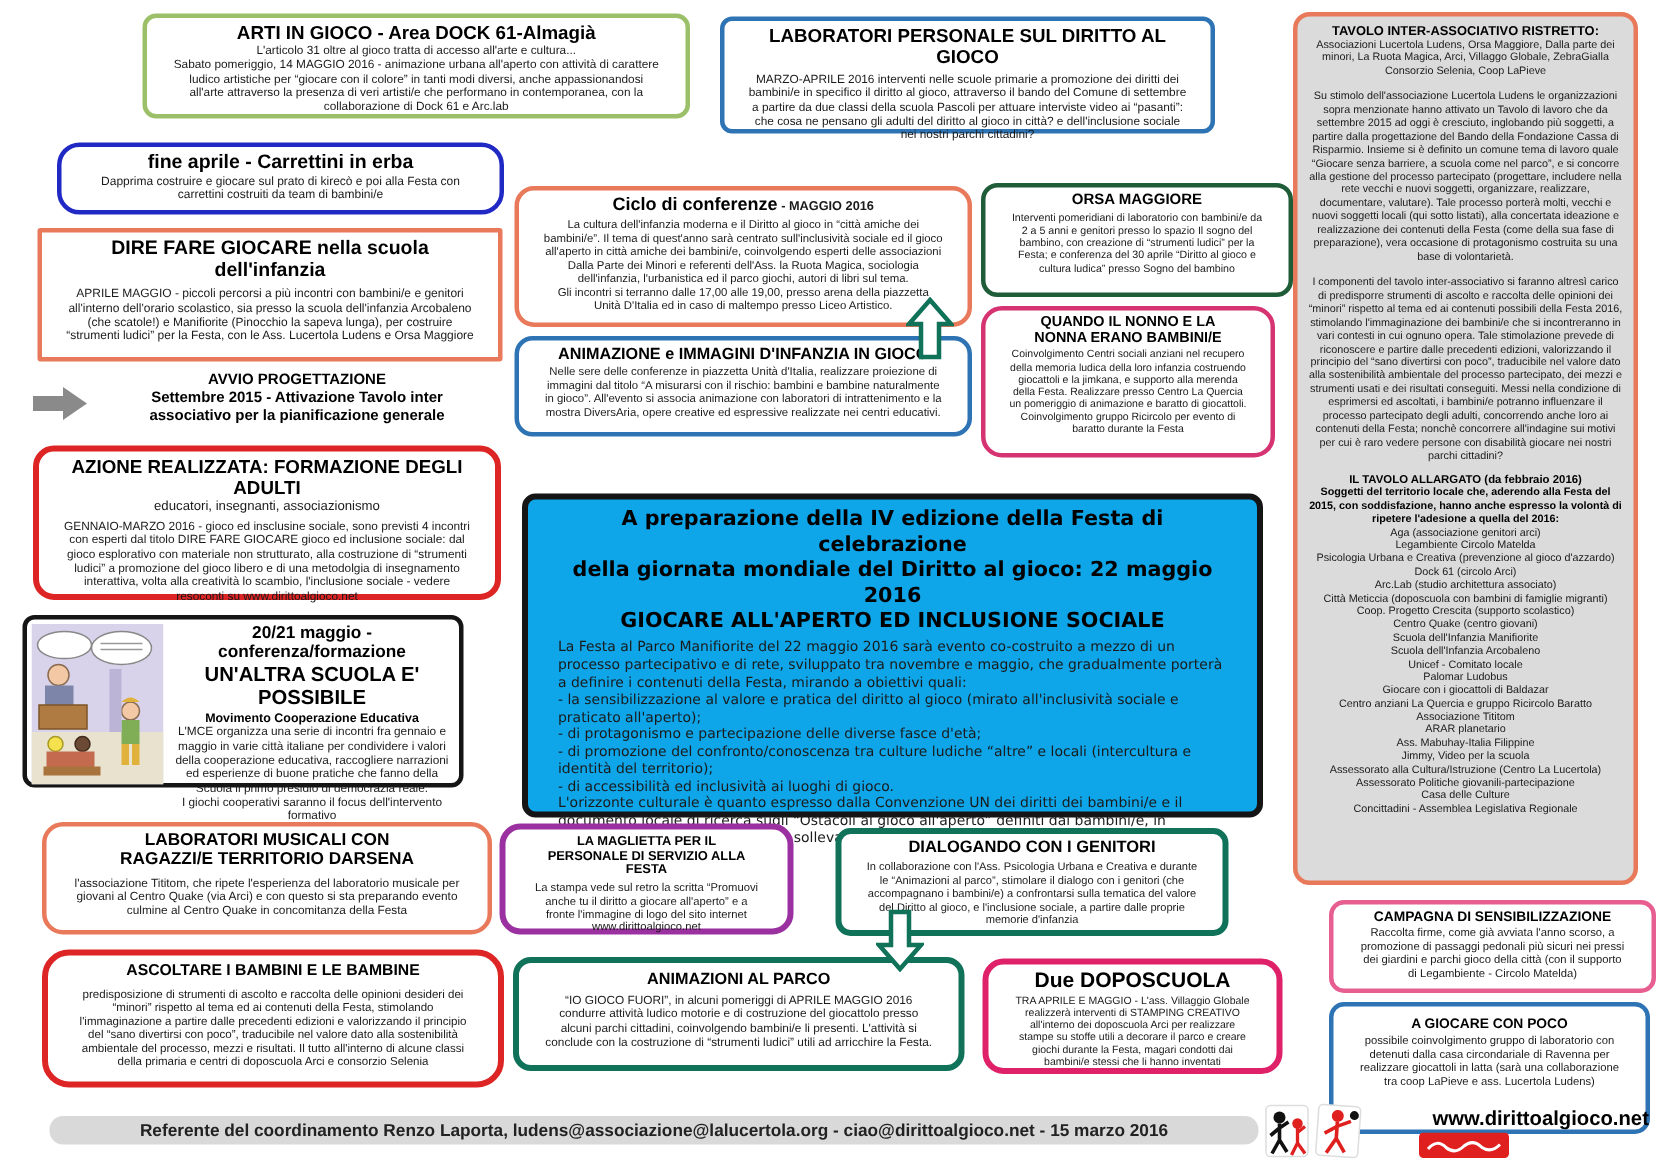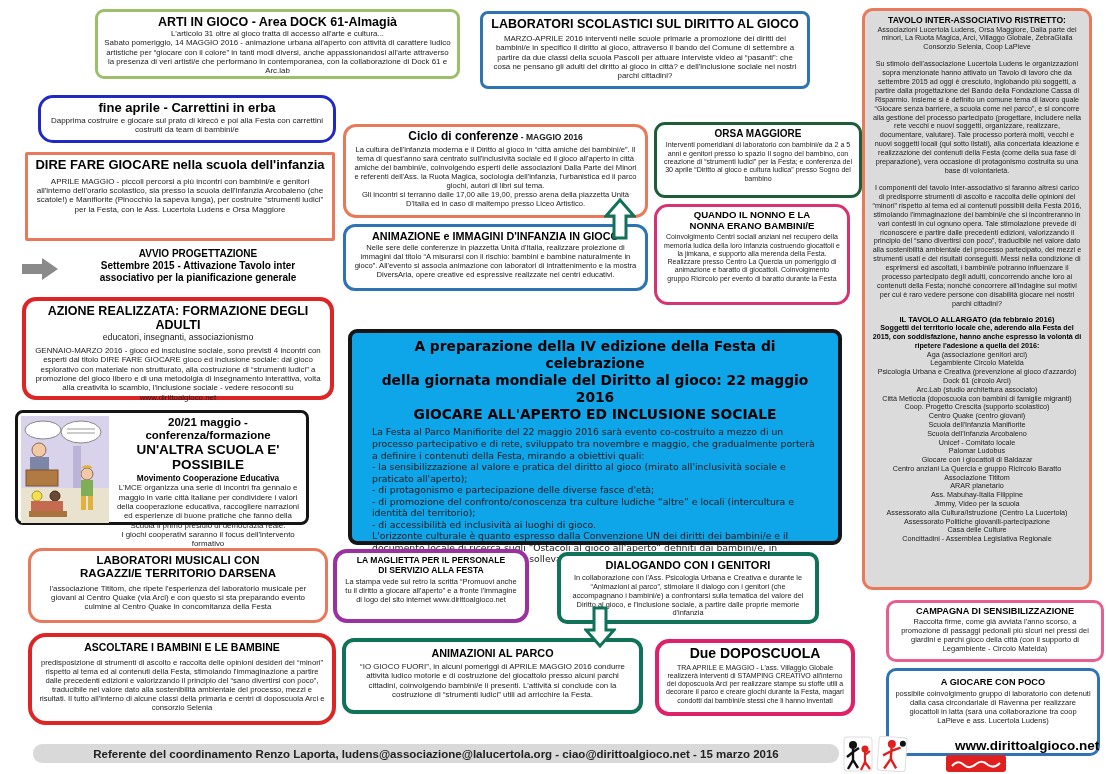--- a/index.html
+++ b/index.html
@@ -1,19 +1,19 @@
 <!DOCTYPE html>
 <html><head>
 <meta charset="utf-8">
 <style>
   html,body{margin:0;padding:0}
   body{width:1106px;height:774px;position:relative;background:#fff;
        font-family:"Liberation Sans",sans-serif;color:#1a1a1a;overflow:hidden}
   .box{position:absolute;border-style:solid;background:#fff;box-sizing:border-box;
-       text-align:center;padding:3px 6px}
+       text-align:center;padding:3px 16px}
   .t{font-weight:bold;color:#000;line-height:1.12}
   .b{white-space:pre-line;line-height:1.18}
   .abs{position:absolute}
   
   .c-green{border-color:#9cc069}.c-blue{border-color:#2e74b5}.c-royal{border-color:#2129c4}
   .c-salmon{border-color:#e8795a}.c-red{border-color:#dd2525}.c-black{border-color:#151515}
   .c-dgreen{border-color:#1f5c38}.c-teal{border-color:#0f7259}.c-crimson{border-color:#d63372}
   .c-pink{border-color:#e75f91}.c-purple{border-color:#9b30a0}.c-rose{border-color:#de2168}
   .gray-bg{background:#dbdbdb}
   .tavolo-members div{line-height:1.22}
@@ -93,21 +93,21 @@
   <div class="t" style="font-size:11.5px;margin-bottom:4px;width:80%;margin-left:auto;margin-right:auto">LABORATORI MUSICALI CON RAGAZZI/E TERRITORIO DARSENA</div>
   <div class="b">l'associazione Tititom, che ripete l'esperienza del laboratorio  musicale per giovani al Centro Quake (via Arci) e con questo si sta preparando evento culmine al Centro Quake in concomitanza della Festa</div>
 </div>
 
 <div class="box c-red" style="left:28px;top:633px;width:308px;height:92px;border-width:4px;border-radius:18px;font-size:7.7px">
   <div class="t" style="font-size:10.5px;margin:2px 0 4px">ASCOLTARE I BAMBINI E LE BAMBINE</div>
   <div class="b">predisposizione di strumenti  di ascolto e raccolta delle opinioni desideri dei “minori” rispetto al tema ed ai contenuti della Festa, stimolando l'immaginazione a partire dalle precedenti edizioni e valorizzando il principio del “sano divertirsi con poco”, traducibile nel valore dato alla sostenibilità ambientale del processo, mezzi e risultati. Il tutto all'interno di alcune classi della primaria e centri di doposcuola Arci e consorzio Selenia</div>
 </div>
 
 <div class="box c-blue" style="left:480px;top:11px;width:330px;height:78px;border-width:3px;border-radius:8px;font-size:7.9px">
-  <div class="t" style="font-size:12.5px;margin-bottom:3px">LABORATORI SCOLASTICI SUL DIRITTO AL GIOCO</div>
+  <div class="t" style="font-size:12.5px;margin-bottom:3px">LABORATORI PERSONALE SUL DIRITTO AL GIOCO</div>
   <div class="b">MARZO-APRILE 2016 interventi nelle scuole primarie a promozione dei diritti dei bambini/e in specifico il diritto al gioco, attraverso il bando del Comune di settembre a partire da due classi della scuola Pascoli per attuare interviste video ai “pasanti”: che cosa ne pensano gli adulti del diritto al gioco in città? e dell'inclusione sociale nei nostri parchi cittadini?</div>
 </div>
 
 <div class="box c-salmon" style="left:343px;top:124px;width:305px;height:94px;border-width:3px;border-radius:13px;font-size:7.6px">
   <div style="margin-bottom:3px">
     <span class="t" style="font-size:12px">Ciclo di conferenze</span><span style="font-size:8.5px;font-weight:bold"> - MAGGIO 2016</span>
   </div>
   <div class="b">La cultura dell'infanzia moderna e il Diritto al gioco in “città amiche dei bambini/e”. Il tema di quest'anno sarà centrato sull'inclusività sociale ed il gioco all'aperto in città amiche dei bambini/e, coinvolgendo esperti delle associazioni Dalla Parte dei Minori e referenti dell'Ass. la Ruota Magica, sociologia dell'infanzia, l'urbanistica ed il parco giochi, autori di libri sul tema.
 Gli incontri si terranno dalle 17,00 alle 19,00, presso arena della piazzetta Unità D'Italia ed in caso di maltempo presso Liceo Artistico.</div>
 </div>

